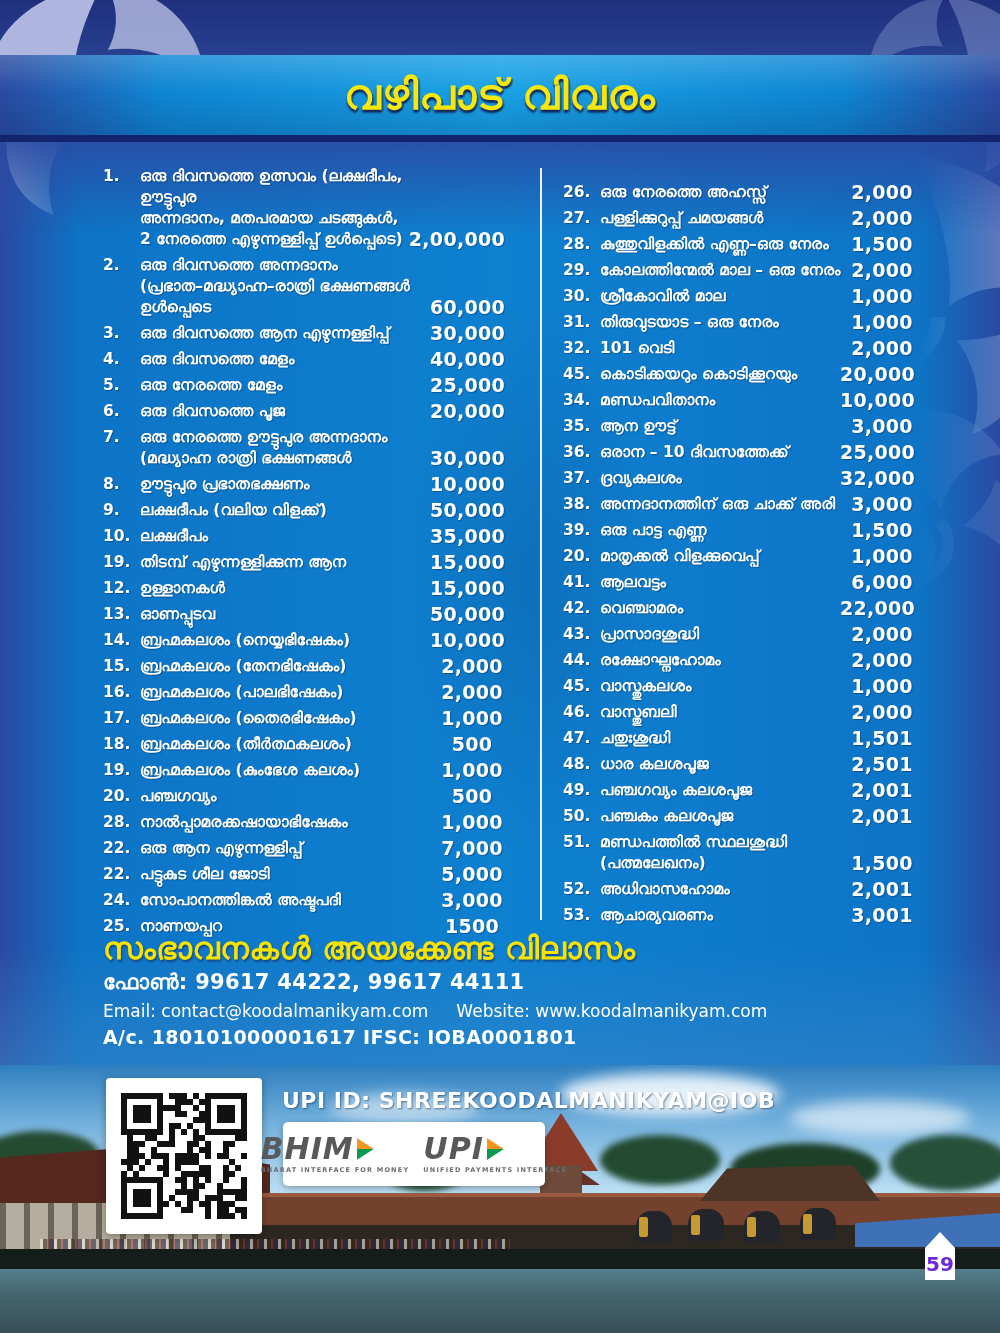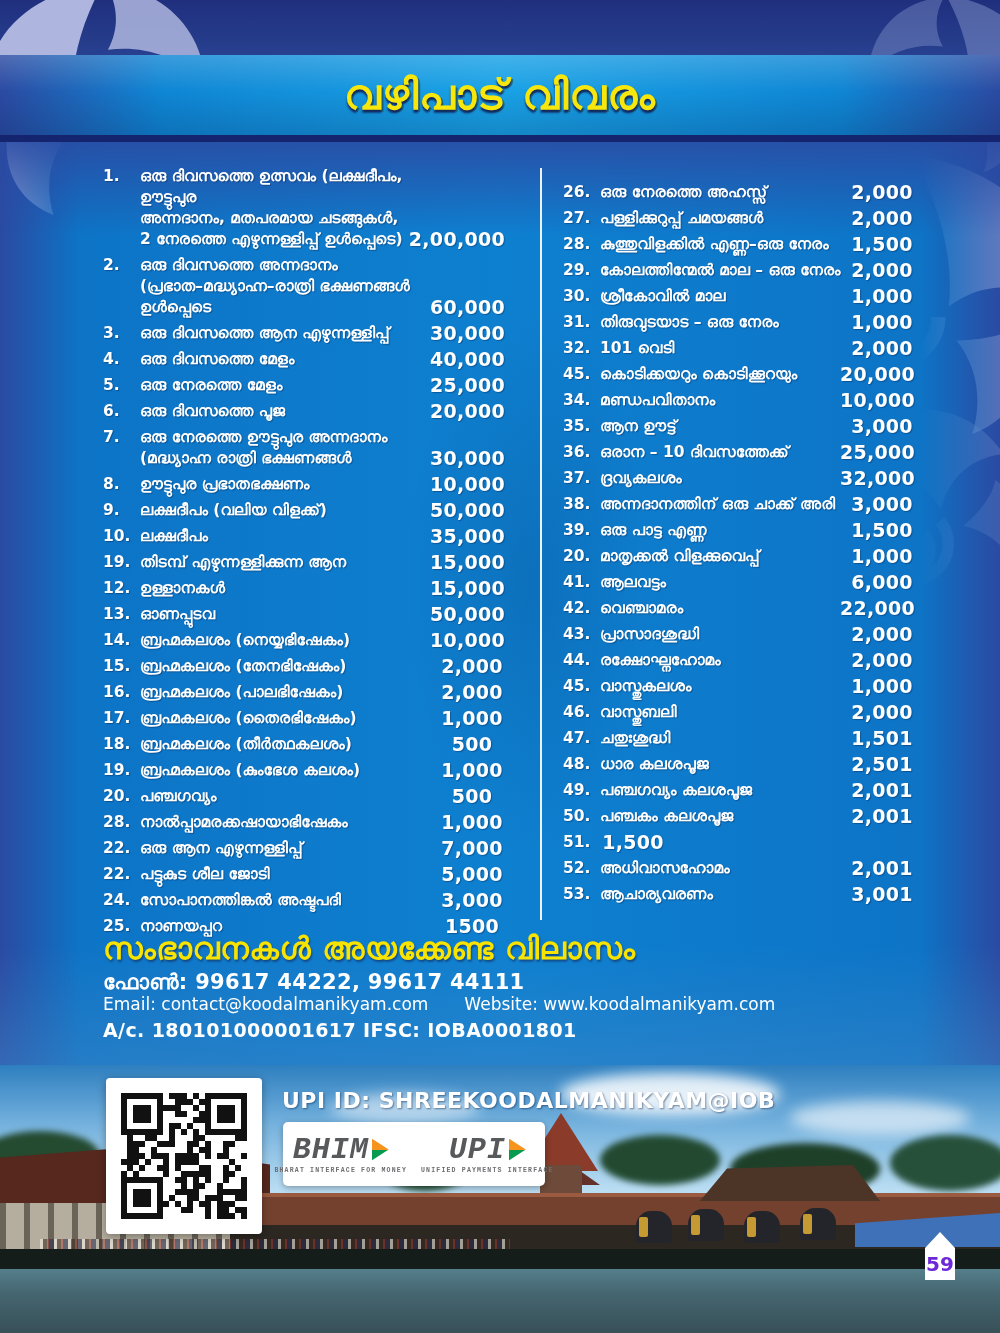--- a/index.html
+++ b/index.html
@@ -35,21 +35,21 @@
   .item-row .txt{flex:1 1 auto;font-size:15.5px;line-height:21px;}
   .item-row .line{display:block;}
   .item-row .price{flex:0 0 auto;min-width:66px;text-align:center;align-self:flex-end;
     font-size:19px;line-height:21px;letter-spacing:.3px;}
   
   .contact{position:absolute;left:103px;top:930px;width:830px;color:#fff;}
   .contact-heading{font-size:31px;font-weight:800;color:#f8e400;letter-spacing:.5px;
     text-shadow:1px 2px 2px rgba(20,40,90,.6);}
   .contact-address{margin-top:5px;font-size:19px;font-weight:700;}
   .contact-phone{margin-top:3px;font-size:21px;font-weight:800;letter-spacing:.3px;}
-  .contact-webrow{font-size:17px;font-weight:400;display:flex;gap:36px;}
+  .contact-webrow{margin-top:7px;font-size:17px;font-weight:400;display:flex;gap:28px;}
   .contact-account{margin-top:5px;font-size:19px;font-weight:800;letter-spacing:.4px;}
   
   .photo{position:absolute;left:0;top:1065px;width:1000px;height:268px;overflow:hidden;
     background:linear-gradient(180deg,#2e7fc0 0%,#74b1dd 22%,#b8dcf2 46%,#e9f5fd 66%,#f3f9fe 78%);}
   .cloud{position:absolute;background:rgba(255,255,255,.85);border-radius:50%;filter:blur(7px);}
   .tree{position:absolute;border-radius:50%;filter:blur(3px);}
   .scene{position:absolute;}
   .water{position:absolute;left:0;bottom:0;width:100%;height:64px;
     background:linear-gradient(180deg,#557f8b 0%,#44656f 40%,#385058 100%);}
   .embankment{position:absolute;left:0;bottom:56px;width:100%;height:28px;background:#151d1b;}
@@ -60,21 +60,21 @@
   
   .qr-card{position:absolute;left:106px;top:13px;width:156px;height:156px;background:#fff;
     border-radius:4px;box-shadow:0 2px 8px rgba(0,0,0,.35);display:flex;align-items:center;justify-content:center;}
   .qr-grid{display:grid;grid-template-columns:repeat(21,6px);grid-template-rows:repeat(21,6px);}
   .qr-grid i{display:block;}
   .qr-grid i.d{background:#111;}
   .upi-id{position:absolute;left:282px;top:23px;color:#fff;font-size:22px;font-weight:800;letter-spacing:.5px;
     text-shadow:1px 1px 2px rgba(0,30,70,.5);}
   .bhim-card{position:absolute;left:283px;top:57px;width:262px;height:64px;background:#fff;border-radius:5px;
     box-shadow:0 2px 6px rgba(0,0,0,.3);display:flex;align-items:center;justify-content:center;gap:14px;}
-  .logo-group{display:flex;flex-direction:column;align-items:center;font-family:Liberation Mono, monospace;}
+  .logo-group{display:flex;flex-direction:column;}
   .logo-top{display:flex;align-items:center;gap:3px;}
   .logo-word{font-size:30px;font-weight:800;font-style:italic;color:#58595b;letter-spacing:1px;line-height:30px;}
   .logo-arrow{width:17px;height:22px;display:inline-block;
     background:linear-gradient(180deg,#f7941d 0 50%,#069b4f 50% 100%);
     -webkit-clip-path:polygon(0 0,100% 50%,0 100%);clip-path:polygon(0 0,100% 50%,0 100%);}
   .logo-tagline{margin-top:2px;font-size:6.5px;font-weight:700;color:#6d6e71;letter-spacing:1.2px;white-space:nowrap;}
   
   .page-num-badge{position:absolute;left:925px;top:183px;width:30px;height:32px;background:#fff;
     display:flex;align-items:center;justify-content:center;font-size:20px;font-weight:700;color:#6d28d9;}
   .page-num-peak{position:absolute;left:925px;top:167px;width:0;height:0;
@@ -474,20 +474,23 @@
         </div>
         <div class="item-row">
           <span class="num">50.</span>
           <span class="txt">
             <span class="line">പഞ്ചകം കലശപൂജ</span>
           </span>
           <span class="price">2,001</span>
         </div>
         <div class="item-row">
           <span class="num">51.</span>
+          <span class="txt">
+            <span class="line">മണ്ഡപത്തിൽ സ്ഥലശുദ്ധി (പത്മലേഖനം)</span>
+          </span>
           <span class="price">1,500</span>
         </div>
         <div class="item-row">
           <span class="num">52.</span>
           <span class="txt">
             <span class="line">അധിവാസഹോമം</span>
           </span>
           <span class="price">2,001</span>
         </div>
         <div class="item-row">

